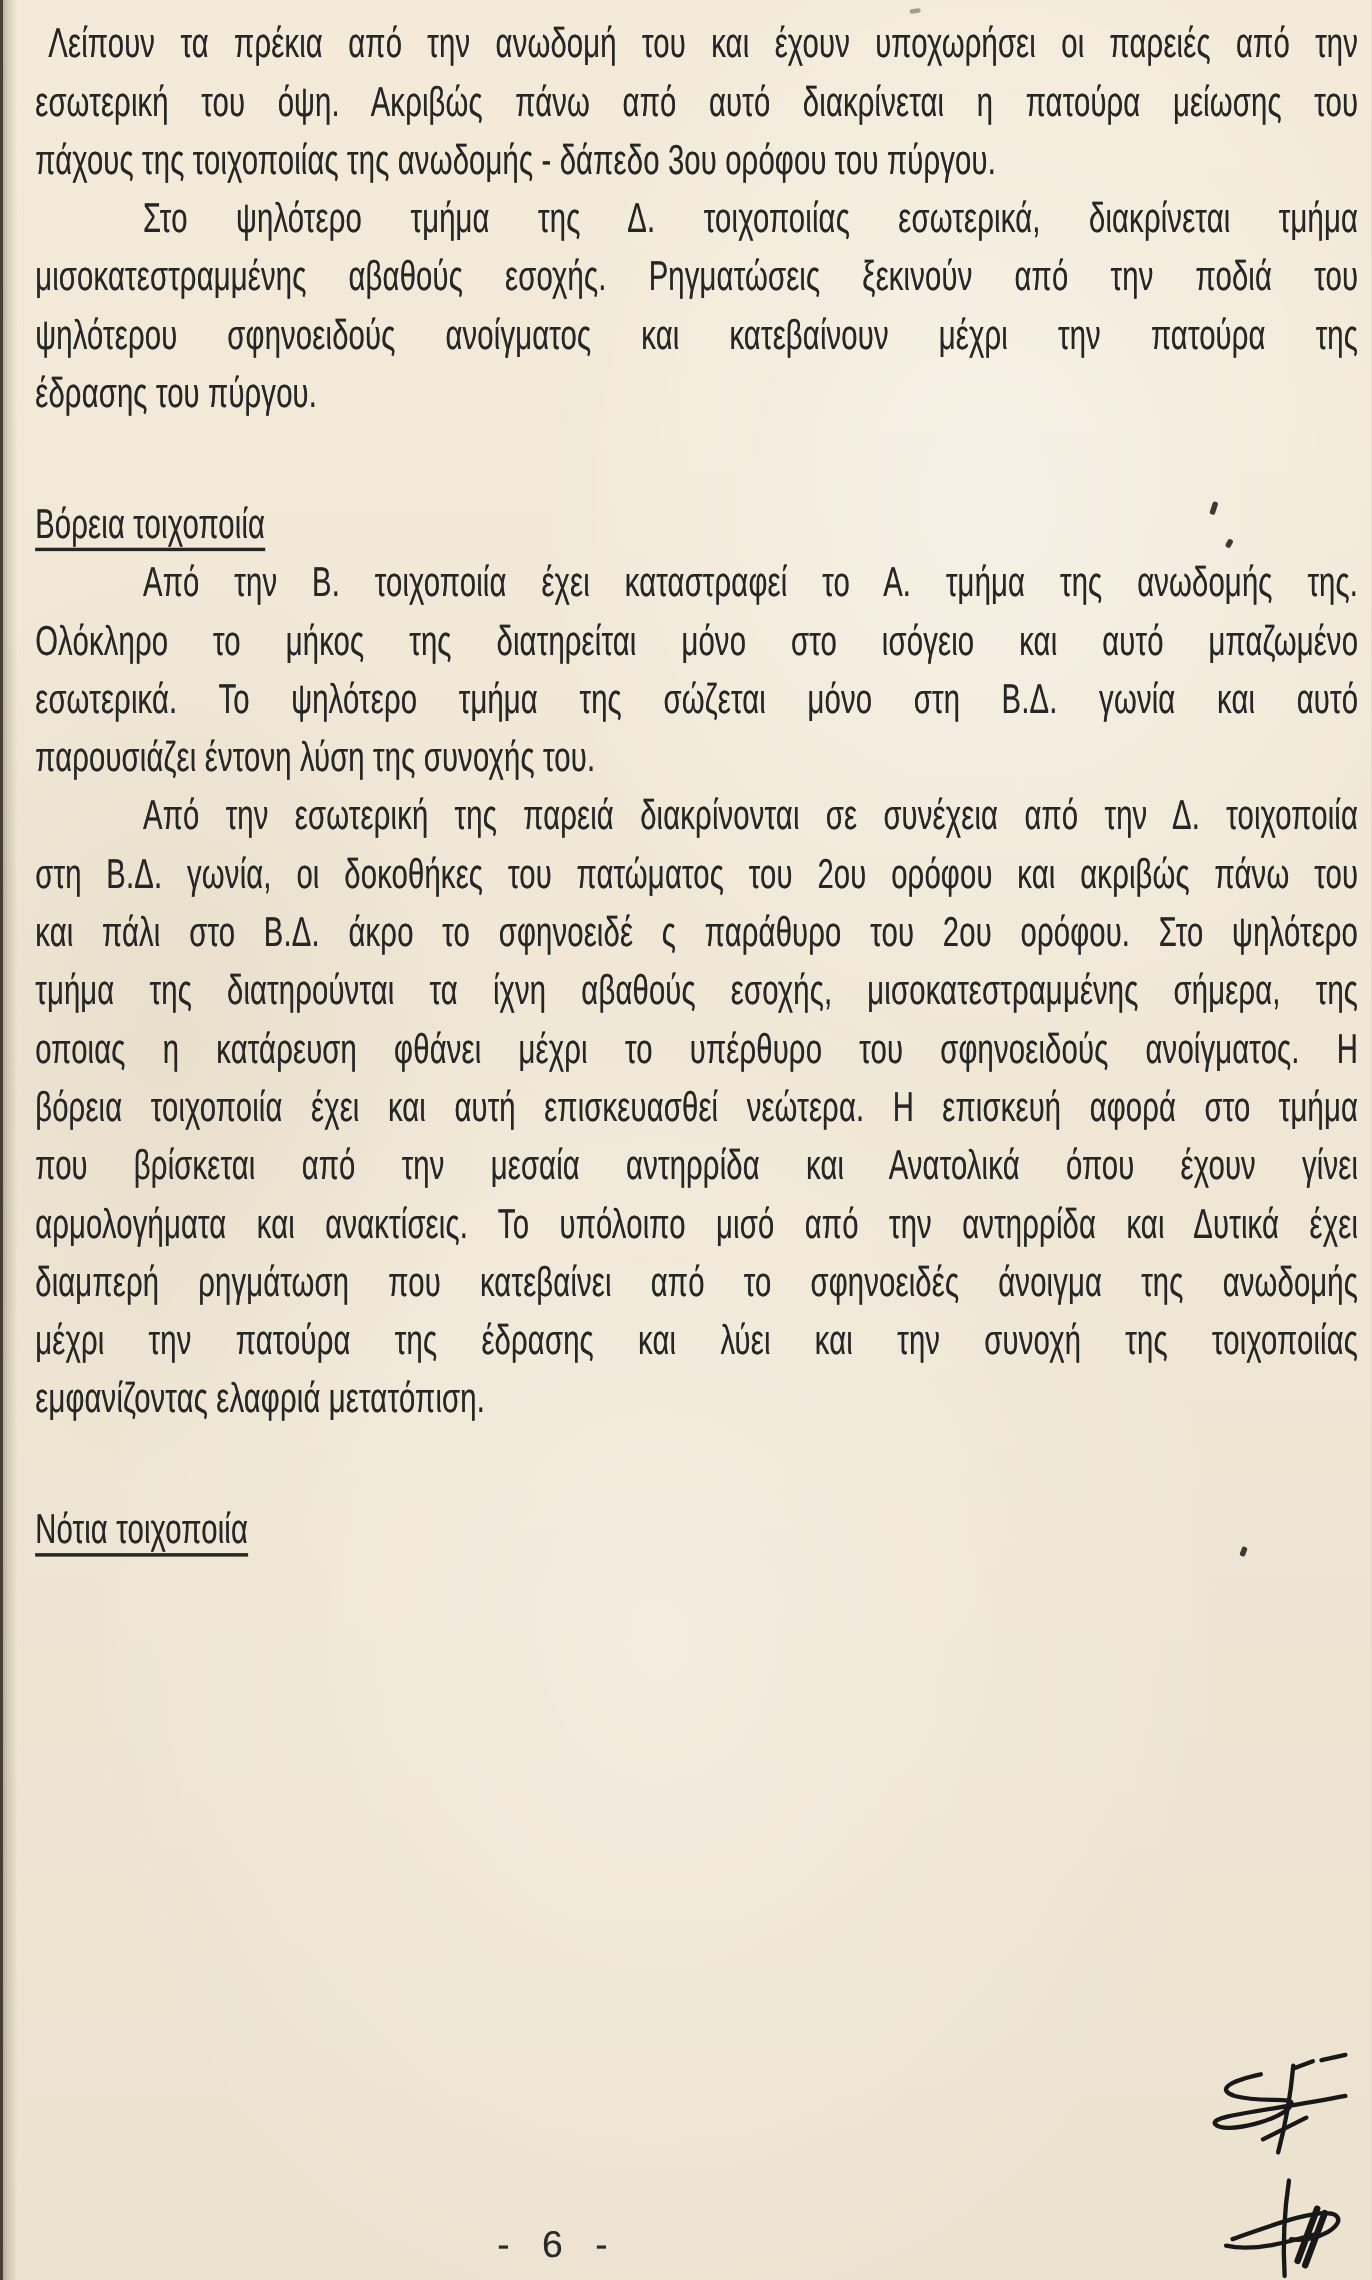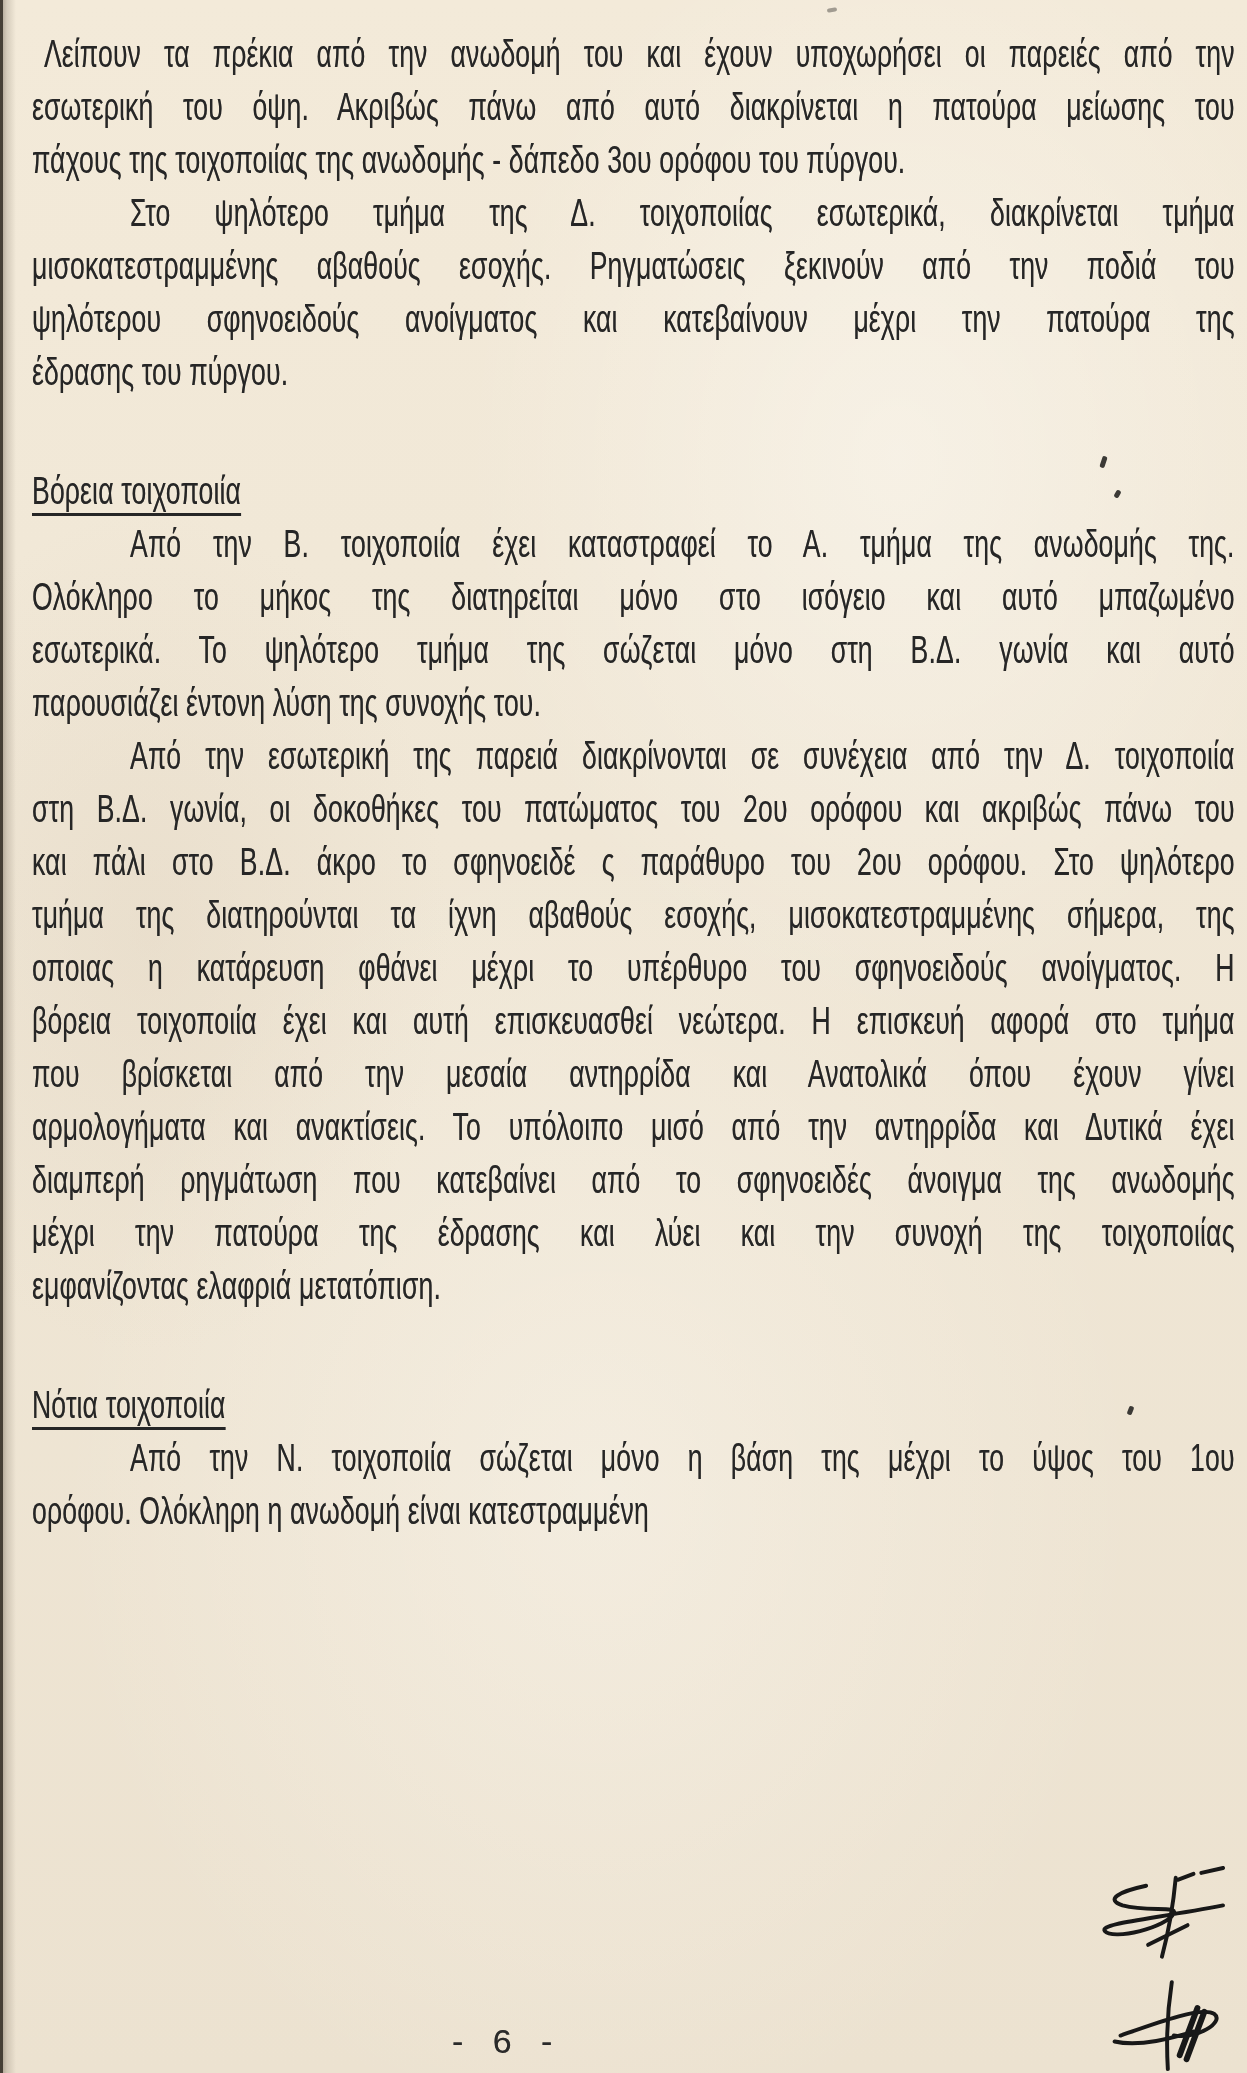--- a/index.html
+++ b/index.html
@@ -17,21 +17,21 @@
       linear-gradient(180deg, #f3ead9 0%, #f0e7d6 40%, #ece2d0 100%);
   }
   
   .scan-edge {
     position:absolute; left:0; top:0; bottom:0; width:16px;
     background: linear-gradient(90deg,
       rgba(40,34,26,0.85) 0px, rgba(40,34,26,0.85) 3px,
       rgba(82,70,56,0.35) 3px, rgba(82,70,56,0.18) 7px,
       rgba(82,70,56,0.0) 16px);
   }
-  .content { position:absolute; left:32px; top:28px; width:1203px; }
+  .content { position:absolute; left:32px; top:14px; width:1203px; }
 
   .line, .heading {
     box-sizing:border-box;
     width:1718px;               
     transform:scaleX(0.70);
     transform-origin:0 0;
     height:53px; line-height:53px;
     font-size:38px;
     letter-spacing:0.2px;
     white-space:nowrap;
@@ -97,24 +97,20 @@
         <div class="line j">τμήμα της διατηρούνται τα ίχνη αβαθούς εσοχής, μισοκατεστραμμένης σήμερα, της</div>
         <div class="line j">οποιας η κατάρευση φθάνει μέχρι το υπέρθυρο του σφηνοειδούς ανοίγματος. Η</div>
         <div class="line j">βόρεια τοιχοποιία έχει και αυτή επισκευασθεί νεώτερα. Η επισκευή αφορά στο τμήμα</div>
         <div class="line j">που βρίσκεται από την μεσαία αντηρρίδα και Ανατολικά όπου έχουν γίνει</div>
         <div class="line j">αρμολογήματα και ανακτίσεις. Το υπόλοιπο μισό από την αντηρρίδα και Δυτικά έχει</div>
         <div class="line j">διαμπερή ρηγμάτωση που κατεβαίνει από το σφηνοειδές άνοιγμα της ανωδομής</div>
         <div class="line j">μέχρι την πατούρα της έδρασης και λύει και την συνοχή της τοιχοποιίας</div>
         <div class="line">εμφανίζοντας ελαφριά μετατόπιση.</div>
       </div>
       <div class="heading"><span class="heading-text">Νότια τοιχοποιία</span></div>
-      <div class="paragraph">
-        <div class="line j first">Από την Ν. τοιχοποιία σώζεται μόνο η βάση της μέχρι το ύψος του 1ου</div>
-        <div class="line">ορόφου. Ολόκληρη η ανωδομή είναι κατεστραμμένη</div>
-      </div>
     </div>
 
   <div class="speck s1"></div>
   <div class="speck s2"></div>
   <div class="speck s3"></div>
   <div class="speck s4"></div>
 
   <svg class="signature" viewBox="0 0 150 210" xmlns="http://www.w3.org/2000/svg">
     <g fill="none" stroke="#181818" stroke-width="4" stroke-linecap="round">
       <path d="M96,14 L112,8 M120,7 L142,2"></path>

